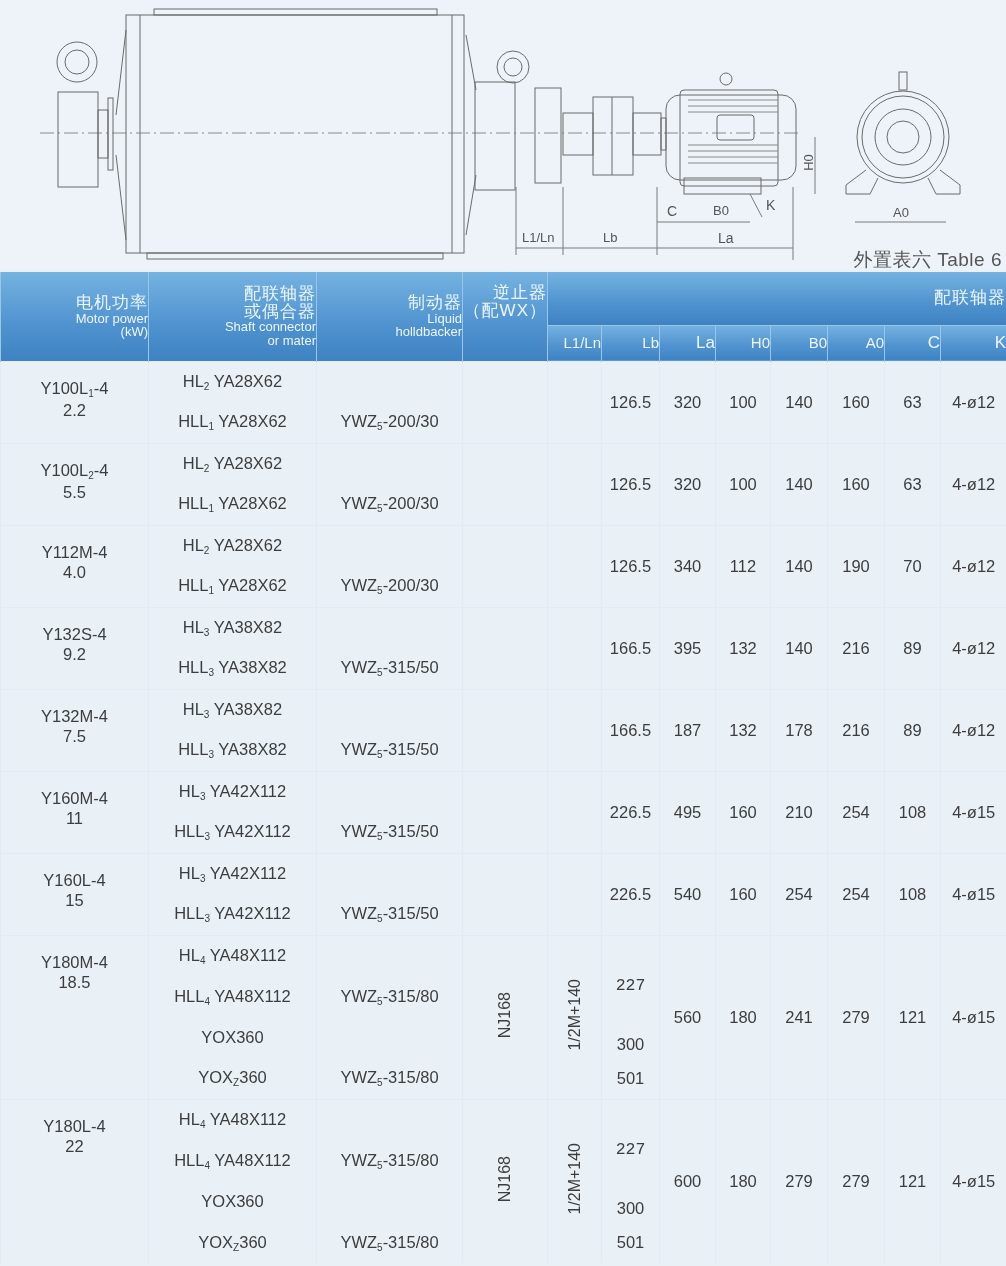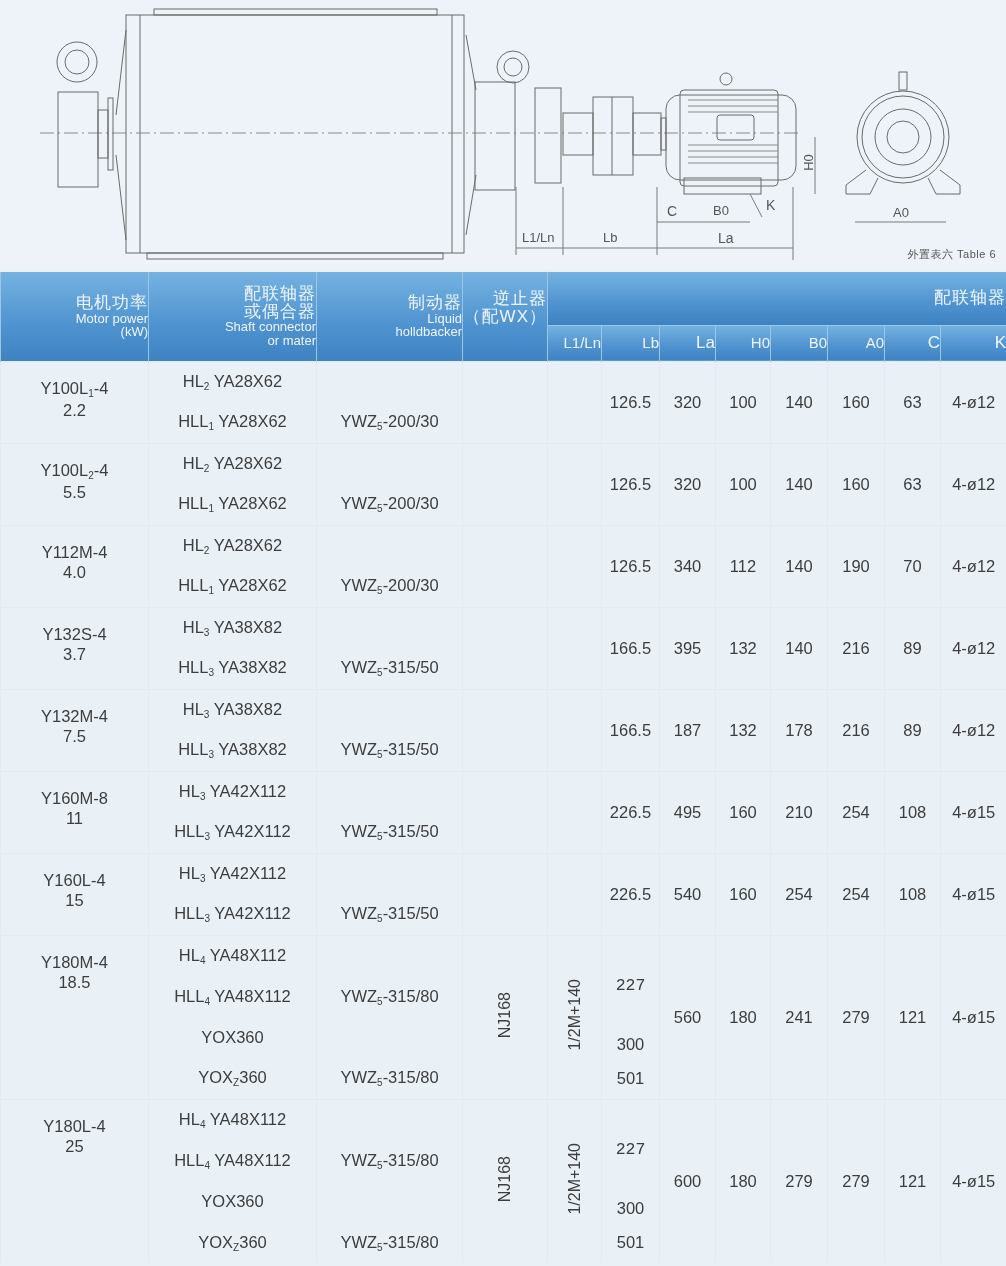--- a/index.html
+++ b/index.html
@@ -9,22 +9,22 @@
     font-family: "Liberation Sans", "DejaVu Sans", sans-serif;
     color: #3a3a3a;
     position: relative;
   }
   .drawing-area {
     position: absolute; left: 0; top: 0; width: 1006px; height: 270px;
     background: #edf3f8;
   }
   .drawing-area svg { position: absolute; left: 0; top: 0; }
   .table-caption {
-    position: absolute; right: 10px; top: 247px;
-    font-size: 11px; color: #555; letter-spacing: 0.5px;
+    position: absolute; right: 4px; top: 247px;
+    font-size: 19px; color: #555; letter-spacing: 0.5px;
   }
   .spec-table {
     position: absolute; left: 0; top: 272px; width: 1006px;
     border-collapse: collapse; table-layout: fixed;
   }
   .spec-table th {
     background: linear-gradient(#74b2e0, #4f92cf 60%, #3f82c2);
     color: #eef6fd; font-weight: normal; text-align: right;
     border-left: 1px solid #9cc6e8; border-right: 1px solid #9cc6e8;
     line-height: 1.05;
@@ -153,21 +153,21 @@
         <span class="th-cn">配联轴器</span>
         <span class="th-cn">或偶合器</span>
         <span class="th-en">Shaft connector</span>
         <span class="th-en">or mater</span>
       </th>
       <th rowspan="2">
         <span class="th-cn">制动器</span>
         <span class="th-en">Liquid</span>
         <span class="th-en">holldbacker</span>
       </th>
-      <th rowspan="2" style="vertical-align:top;padding-top:18px">
+      <th rowspan="2" style="vertical-align:top;padding-top:12px">
         <span class="th-cn">逆止器</span>
         <span class="th-cn">（配WX）</span>
       </th>
       <th colspan="8">
         <span class="th-cn">配联轴器</span>
       </th>
     </tr>
     <tr>
       <th class="th-sub">L1/Ln</th>
       <th class="th-sub">Lb</th>
@@ -239,21 +239,21 @@
         <td rowspan="2">70</td>
         <td rowspan="2">4-ø12</td>
       </tr>
       <tr>
         <td>HLL<sub>1</sub> YA28X62</td>
         <td>YWZ<sub>5</sub>-200/30</td>
       </tr>
       <tr class="grp-start">
         <td rowspan="2" class="motor-cell">
           <div>Y132S-4</div>
-          <div>3.7</div>
+          <div>9.2</div>
         </td>
         <td>HL<sub>3</sub> YA38X82</td>
         <td></td>
         <td rowspan="2"><span class="vert"></span></td>
         <td rowspan="2"><span class="vert"></span></td>
         <td rowspan="2">166.5</td>
         <td rowspan="2">395</td>
         <td rowspan="2">132</td>
         <td rowspan="2">140</td>
         <td rowspan="2">216</td>
@@ -280,21 +280,21 @@
         <td rowspan="2">216</td>
         <td rowspan="2">89</td>
         <td rowspan="2">4-ø12</td>
       </tr>
       <tr>
         <td>HLL<sub>3</sub> YA38X82</td>
         <td>YWZ<sub>5</sub>-315/50</td>
       </tr>
       <tr class="grp-start">
         <td rowspan="2" class="motor-cell">
-          <div>Y160M-8</div>
+          <div>Y160M-4</div>
           <div>11</div>
         </td>
         <td>HL<sub>3</sub> YA42X112</td>
         <td></td>
         <td rowspan="2"><span class="vert"></span></td>
         <td rowspan="2"><span class="vert"></span></td>
         <td rowspan="2">226.5</td>
         <td rowspan="2">495</td>
         <td rowspan="2">160</td>
         <td rowspan="2">210</td>
@@ -354,21 +354,21 @@
         <td style="vertical-align: bottom; padding-bottom: 4px;">300</td>
       </tr>
       <tr>
         <td>YOX<sub>Z</sub>360</td>
         <td>YWZ<sub>5</sub>-315/80</td>
         <td>501</td>
       </tr>
       <tr class="grp-start">
         <td rowspan="4" class="motor-cell">
           <div>Y180L-4</div>
-          <div>25</div>
+          <div>22</div>
         </td>
         <td>HL<sub>4</sub> YA48X112</td>
         <td></td>
         <td rowspan="4"><span class="vert">NJ168</span></td>
         <td rowspan="4"><span class="vert">1/2M+140</span></td>
         <td rowspan="2" class="dim-top" style="padding-bottom: 22px;">227</td>
         <td rowspan="4">600</td>
         <td rowspan="4">180</td>
         <td rowspan="4">279</td>
         <td rowspan="4">279</td>

